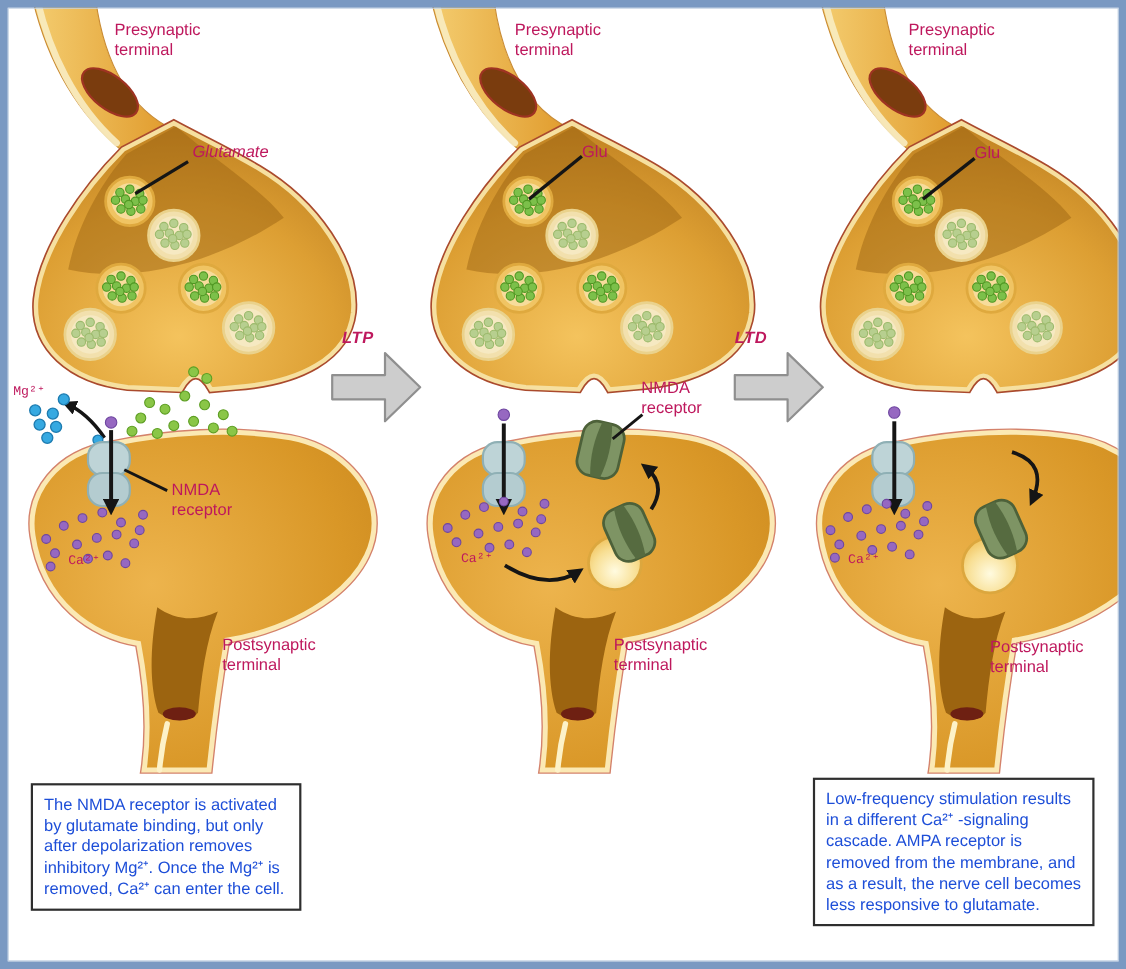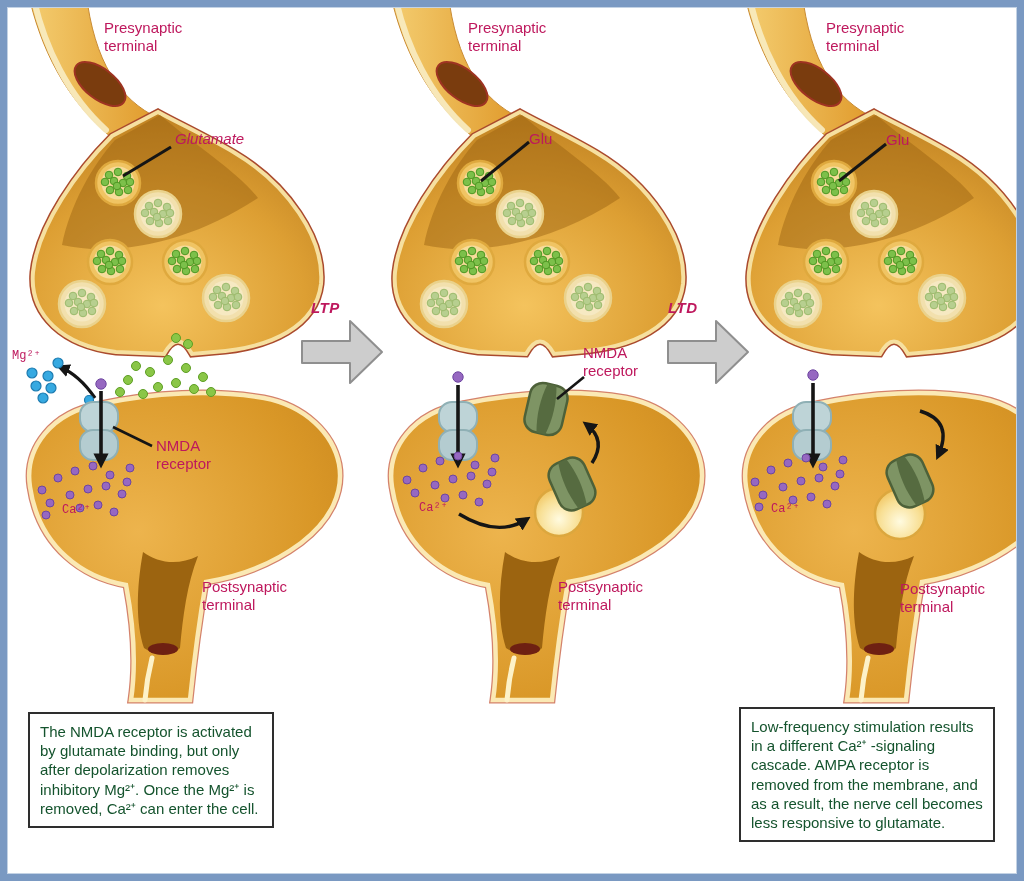--- a/index.html
+++ b/index.html
@@ -5,21 +5,21 @@
   html,body{margin:0;padding:0;background:#fff;}
   .fig{position:relative;width:1024px;height:881px;background:#ffffff;
        font-family:"Liberation Sans",sans-serif;overflow:hidden;}
   .frame{position:absolute;inset:0;border:7px solid #7a99c2;
          box-shadow:inset 0 0 0 1px #c3d2e4;pointer-events:none;z-index:30;}
   svg.art{position:absolute;left:0;top:0;z-index:1;}
   .lbl{position:absolute;font-size:15px;line-height:1.18;color:#be185d;z-index:10;}
   .ion{font-size:12px;font-family:Liberation Mono, monospace;}
   .trans{font-weight:bold;letter-spacing:.5px;font-style:italic;}
   .caption{position:absolute;background:#fff;border:2px solid #2e2e2e;
-           padding:8px 10px;font-size:15px;line-height:1.28;color:#14532d;z-index:10;}
+           padding:8px 10px;font-size:15px;line-height:1.28;color:#1d4ed8;z-index:10;}
   #p1-pre{left:104px;top:19px;width:98px;}
   #p2-pre{left:468px;top:19px;width:98px;}
   #p3-pre{left:826px;top:19px;width:98px;}
   #p1-glu{left:175px;top:130px;font-style:italic;}
   #p2-glu{left:529px;top:130px;}
   #p3-glu{left:886px;top:131px;}
   #p1-mg{left:12px;top:349px;}
   #p1-nmda{left:156px;top:437px;width:78px;}
   #p2-ampa{left:583px;top:344px;width:82px;}
   #p1-ca{left:62px;top:503px;}

